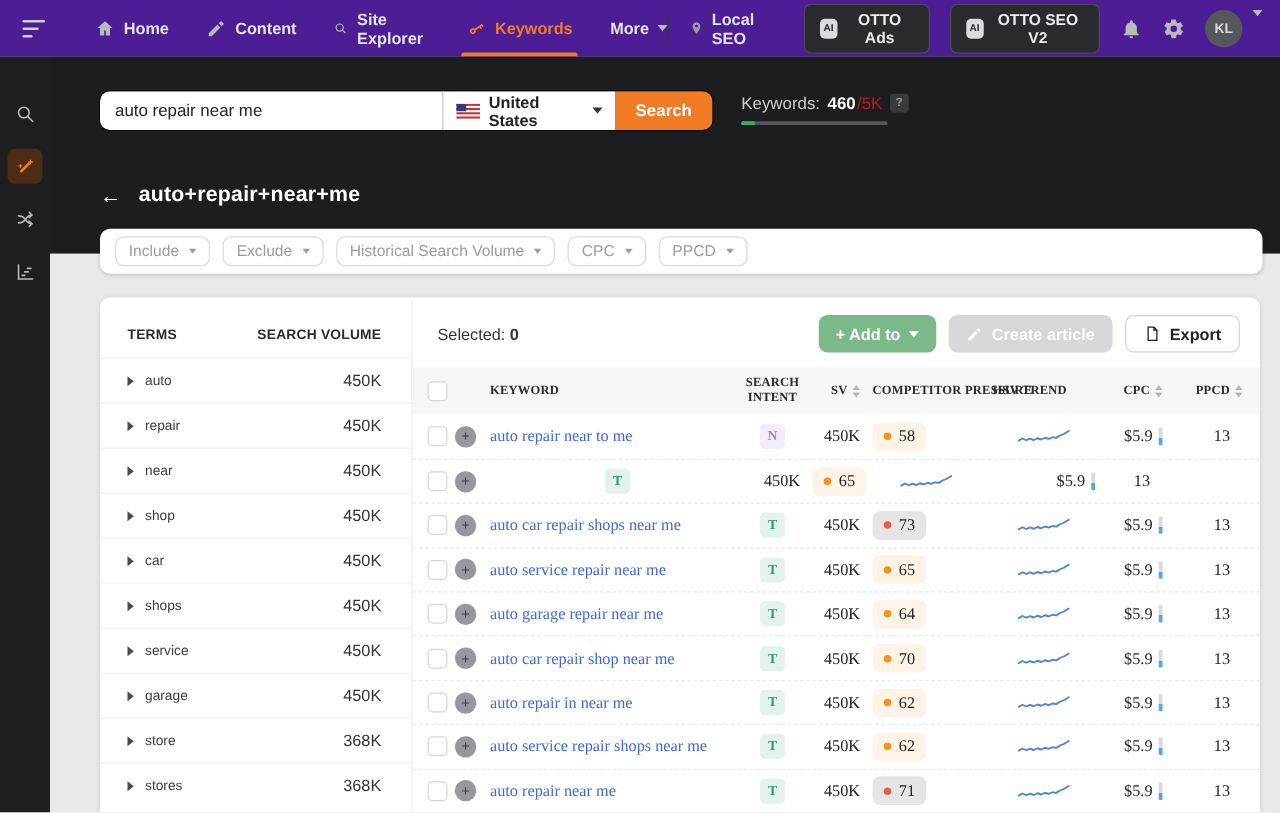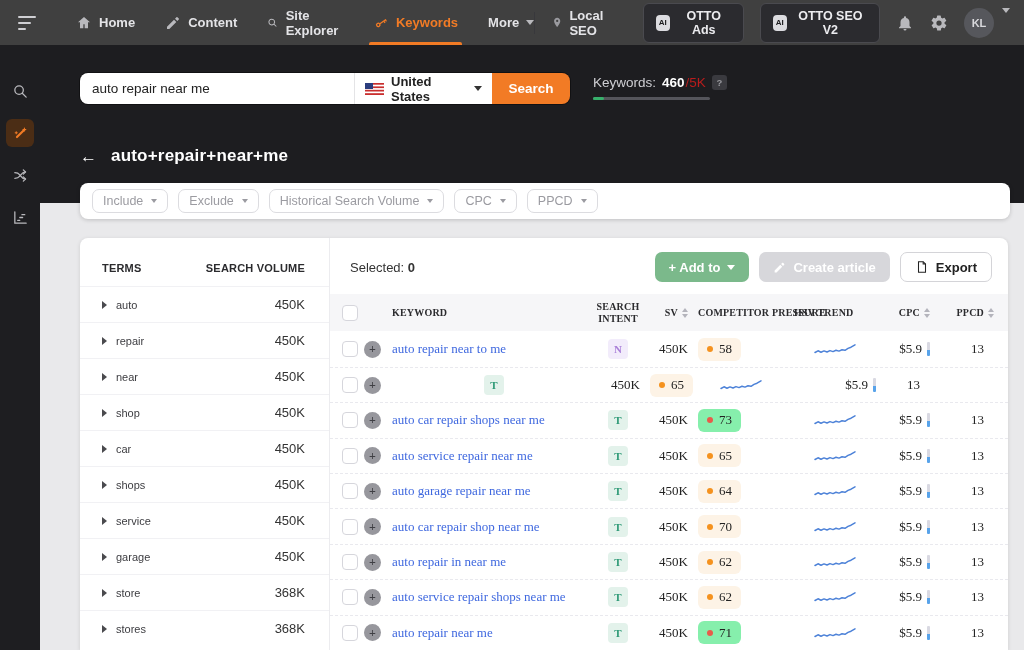--- a/index.html
+++ b/index.html
@@ -1,20 +1,20 @@
 <!DOCTYPE html>
 <html style="--accent-orange: #f27b25; --link-blue: #3f68df; --green: #7bb98b; --intent-t: #2f9a77; --intent-n: #a97fd8; --dot-orange: #f5921e; --dot-red: #e85c4a; --spark: #4d82d8;"><head>
 <meta charset="utf-8">
 <style>
   * { margin:0; padding:0; box-sizing:border-box; }
   html,body { width:1024px; height:650px; overflow:hidden; }
   body { font-family:"Liberation Sans", sans-serif; background:#e9e9eb; position:relative; }
 
   
-  .topbar { position:absolute; top:0; left:0; width:1024px; height:45px; background:#404040;
+  .topbar { position:absolute; top:0; left:0; width:1024px; height:45px; background:#4c1d95;
             display:flex; align-items:center; padding:0 14px; z-index:30; }
   .burger { display:flex; flex-direction:column; gap:4px; cursor:pointer; margin-left:4px; }
   .burger span { height:2px; background:#cfcfd3; border-radius:1px; display:block; }
   .burger span:nth-child(1){ width:18px; } .burger span:nth-child(2){ width:13px; } .burger span:nth-child(3){ width:8px; }
   .nav { display:flex; align-items:center; gap:30px; margin-left:40px; height:100%; }
   .nav-item { display:flex; align-items:center; gap:7px; color:#e4e4e7; font-size:13px; font-weight:700;
               height:100%; position:relative; cursor:pointer; }
   .nav-item svg { width:16px; height:16px; fill:#b9b9bd; }
   .nav-item.active { color:var(--accent-orange,#f27b25); }
   .nav-item.active svg { fill:var(--accent-orange,#f27b25); }
@@ -137,21 +137,21 @@
   .expand::before { content:"+"; line-height:1; }
   .kw-link { color:var(--link-blue,#3f68df); cursor:pointer; overflow:hidden; text-overflow:ellipsis; white-space:nowrap; padding-right:8px; }
   .intent-badge { width:20px; height:20px; border-radius:4px; font-size:11px; font-weight:700;
                   display:flex; align-items:center; justify-content:center; justify-self:center; }
   .intent-T { background:#e3f2eb; color:var(--intent-t,#2f9a77); }
   .intent-N { background:#f2ecfb; color:var(--intent-n,#a97fd8); }
   .sv-cell { text-align:right; }
   .pressure-wrap { padding-left:10px; }
   .pressure-pill { display:inline-flex; align-items:center; gap:6px; height:23px; border-radius:6px; padding:0 9px; }
   .pressure-pill.orange { background:#fdf3e6; }
-  .pressure-pill.red { background:#86efac; }
+  .pressure-pill.red { background:#e5e5e5; }
   .dot { width:6px; height:6px; border-radius:50%; }
   .dot.orange { background:var(--dot-orange,#f5921e); }
   .dot.red { background:var(--dot-red,#e85c4a); }
   .trend-cell { display:flex; justify-content:center; }
   .cpc-cell { display:flex; align-items:center; justify-content:flex-end; gap:5px; }
   .cpc-bar { width:3px; height:14px; background:linear-gradient(to bottom,#d9d9e2 0 60%, #58a3ea 60% 100%); border-radius:1px; }
   .ppcd-cell { text-align:right; padding-right:10px; }
 </style>
 </head>
 <body>

